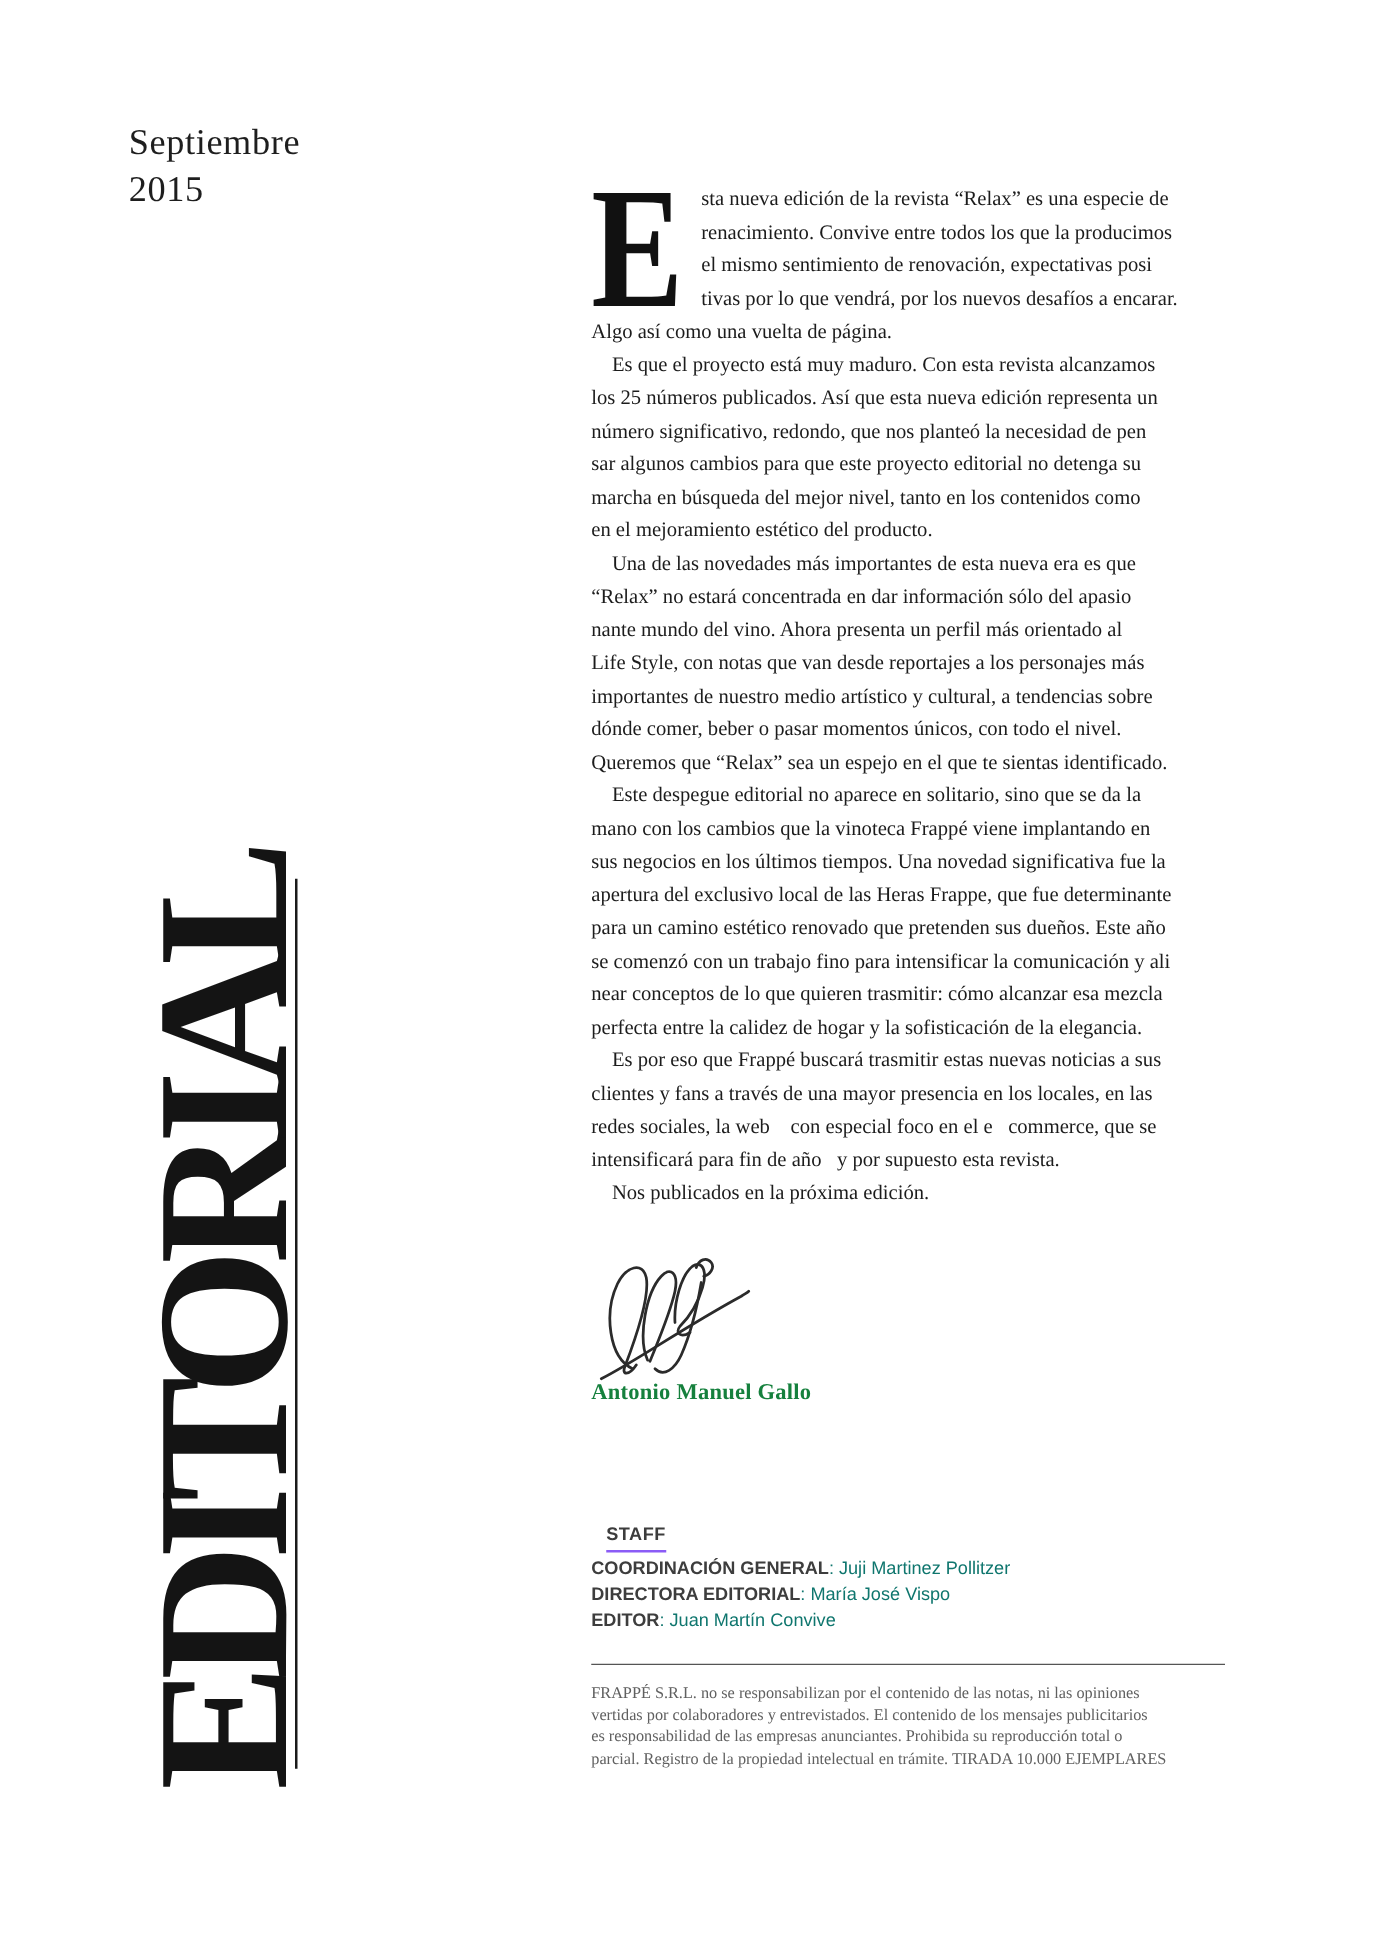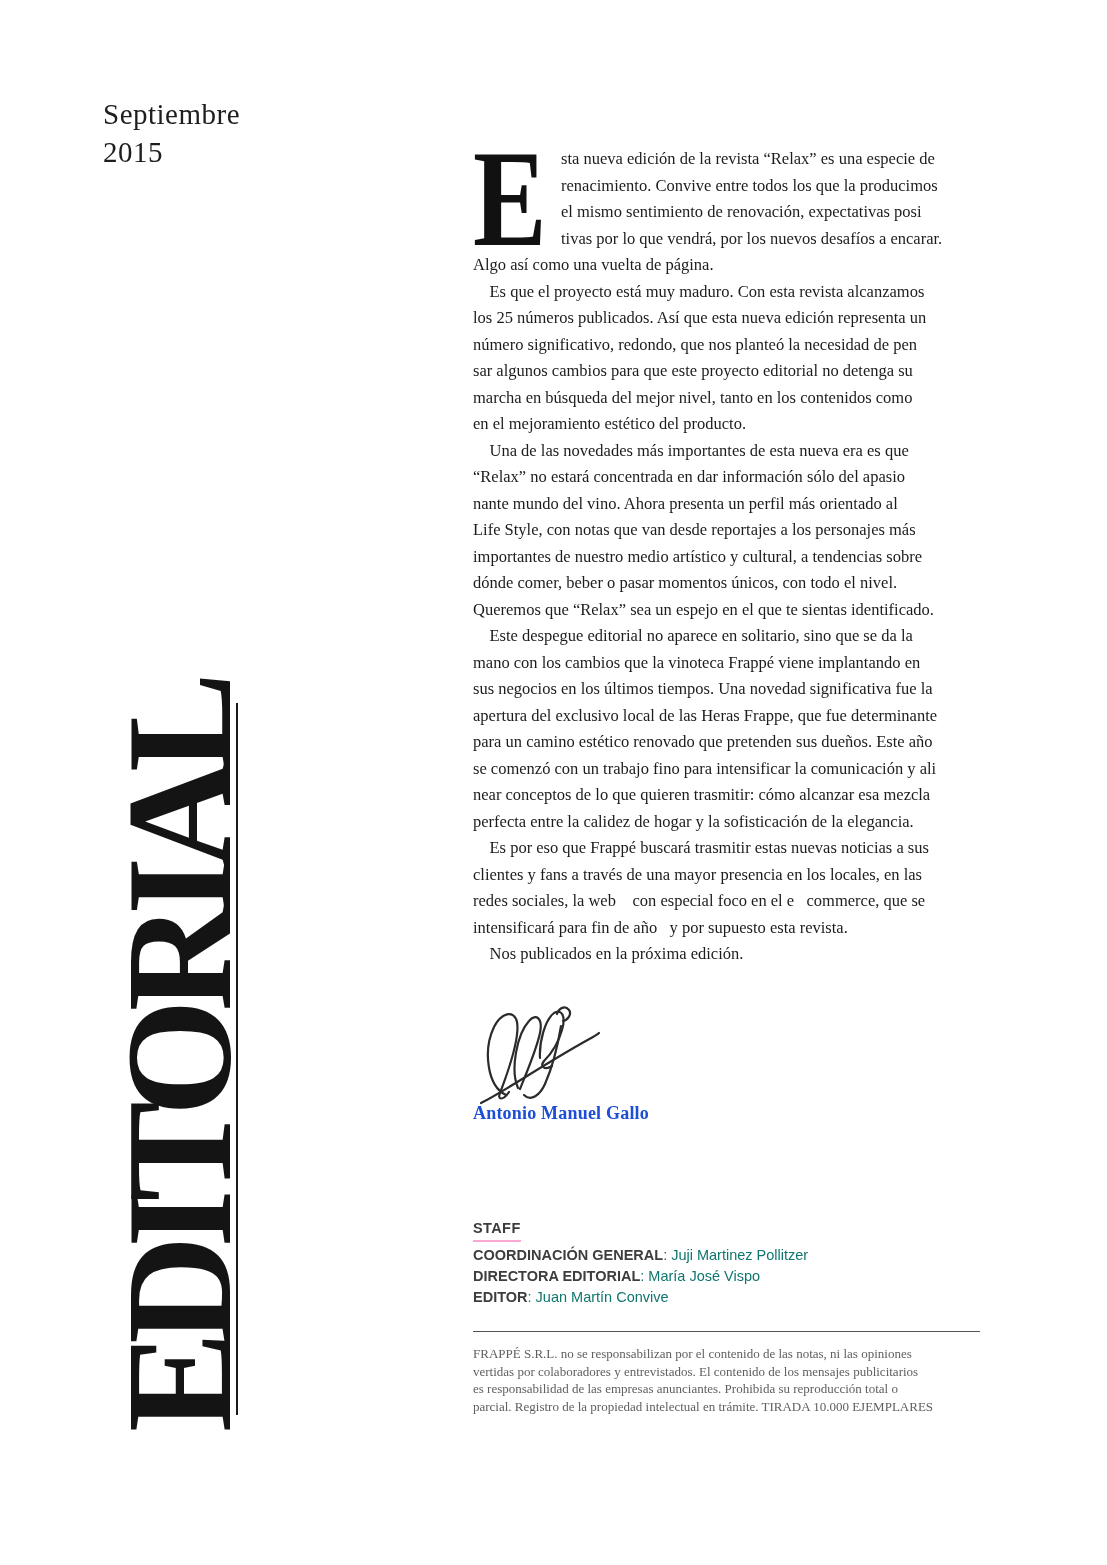--- a/index.html
+++ b/index.html
@@ -85,41 +85,42 @@
     width: 130px;
     height: 110px;
   }
   .author-name {
     position: absolute;
     left: 473px;
     top: 1103px;
     font-weight: bold;
     font-size: 18px;
     letter-spacing: 0.2px;
-    color: #1d4ed8;
+    color: #15803d;
   }
 
   
   .staff {
     position: absolute;
     left: 473px;
     top: 1218px;
     width: 552px;
     font-family: "Liberation Sans", sans-serif;
     font-size: 14.5px;
     line-height: 21px;
   }
   .staff-heading {
     display: inline-block;
     font-weight: bold;
     color: #3c3c3c;
-    border-bottom: 2px solid #f9a8d4;
+    border-bottom: 2px solid #8b5cf6;
     padding-bottom: 1px;
     margin-bottom: 3px;
     letter-spacing: 0.4px;
+    margin-left: 12px;
   }
   .staff-role { font-weight: bold; color: #3d3d3d; }
   .staff-name { color: #0f766e; }
 
   .staff-divider {
     position: absolute;
     left: 473px;
     top: 1331px;
     width: 532px;
     height: 0;

